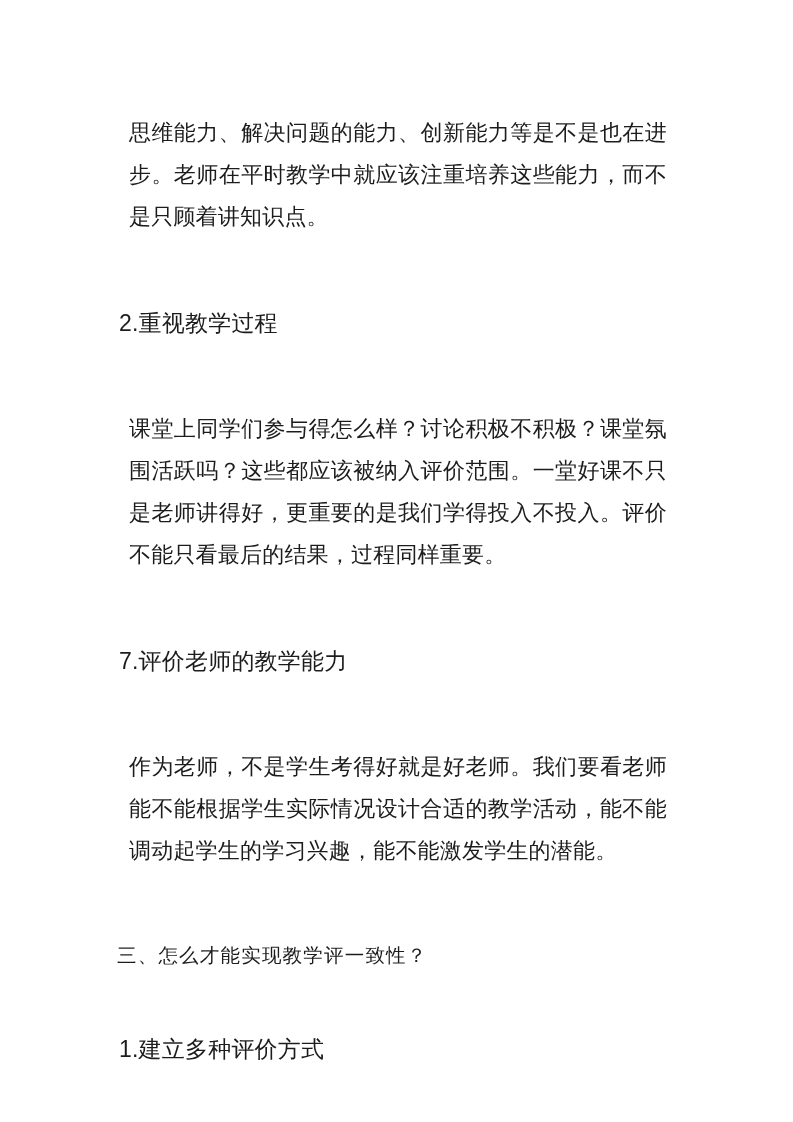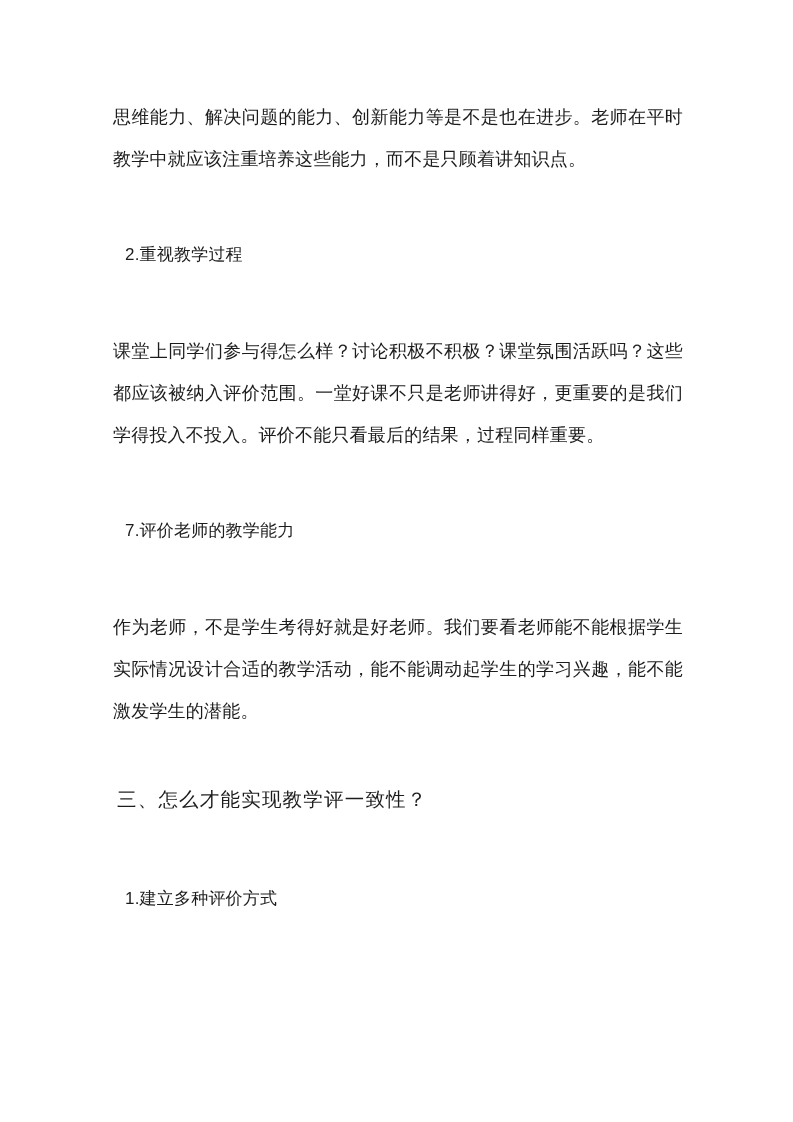--- a/index.html
+++ b/index.html
@@ -19,35 +19,35 @@
     overflow: hidden;
     box-sizing: border-box;
   }
   .content {
     position: absolute;
     left: 113px;
     top: 96px;
     width: 570px;
   }
   .para {
-    font-size: 18px;
+    font-size: 22px;
     line-height: 42px;
     letter-spacing: 0.2px;
     text-align: justify;
     text-justify: inter-ideograph;
-    margin: 0;
+    margin: 16px;
     color: #1c1c1c;
     word-break: break-all;
   }
   .gap-lg { height: 42px; }
   .heading {
-    font-size: 17px;
+    font-size: 23px;
     line-height: 42px;
     letter-spacing: 0.2px;
-    margin: 12px;
+    margin: 6px;
     font-weight: 400;
     color: #1c1c1c;
   }
   .section-title {
     font-size: 19.5px;
     line-height: 42px;
     letter-spacing: 1.2px;
     margin: 4px;
     font-weight: 400;
     color: #1c1c1c;

